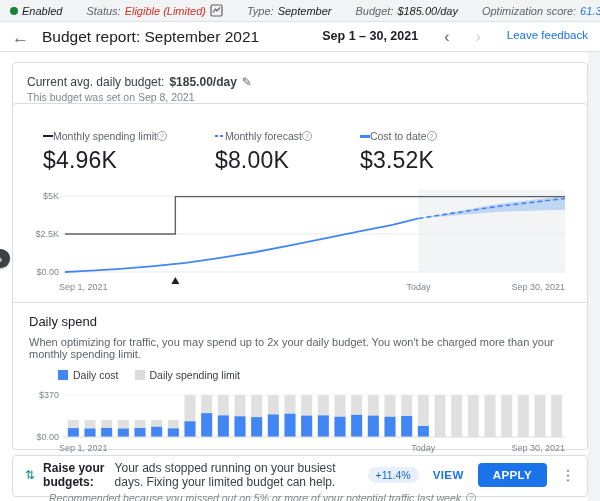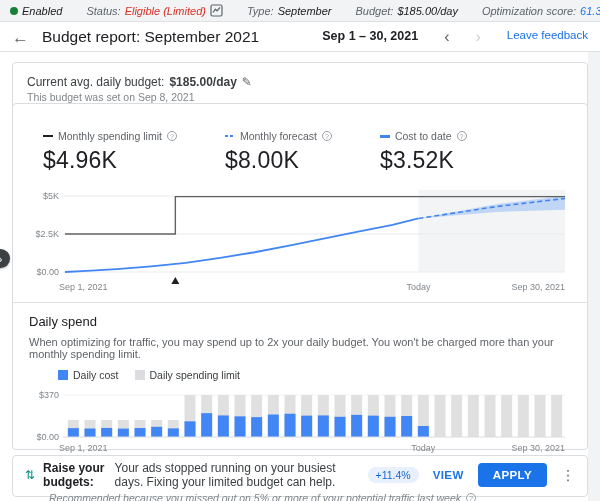--- a/index.html
+++ b/index.html
@@ -38,21 +38,21 @@
   
   .card { position:absolute; left:12px; width:576px; background:#fff; border:1px solid #dadce0; border-radius:4px; }
   #budget-card { top:62px; height:50px; padding:12px 14px; }
   .bc-line1 { font-size:12px; color:#3c4043; display:flex; align-items:center; gap:5px; }
   .bc-line2 { font-size:10.5px; color:#80868b; margin-top:2px; }
   .pencil { color:#5f6368; font-size:12px; }
   #main-card { top:103px; height:347px; }
   .sec1 { padding:12px 16px 0 16px; }
   .sec-title { font-size:13px; font-weight:500; color:#202124; }
   .metrics { display:flex; gap:48px; margin:14px 0 0 14px; }
-  .metric-label { display:flex; align-items:center; gap:5px; font-size:10.5px; color:#5f6368; }
+  .metric-label { display:flex; align-items:center; font-size:10.5px; color:#5f6368; }
   .metric-value { font-size:23px; color:#202124; margin-top:5px; letter-spacing:.2px; }
   .sw { display:inline-block; }
   .sw-limit { width:10px; height:2px; background:#202124; }
   .sw-forecast { width:10px; height:2px; background:repeating-linear-gradient(90deg,#4285f4 0 3px,transparent 3px 5px); }
   .sw-cost { width:10px; height:3px; background:#4285f4; }
   .help {
     width:10px; height:10px; border:1px solid #9aa0a6; border-radius:50%;
     display:inline-flex; align-items:center; justify-content:center;
     font-size:7px; color:#9aa0a6; line-height:1;
   }

